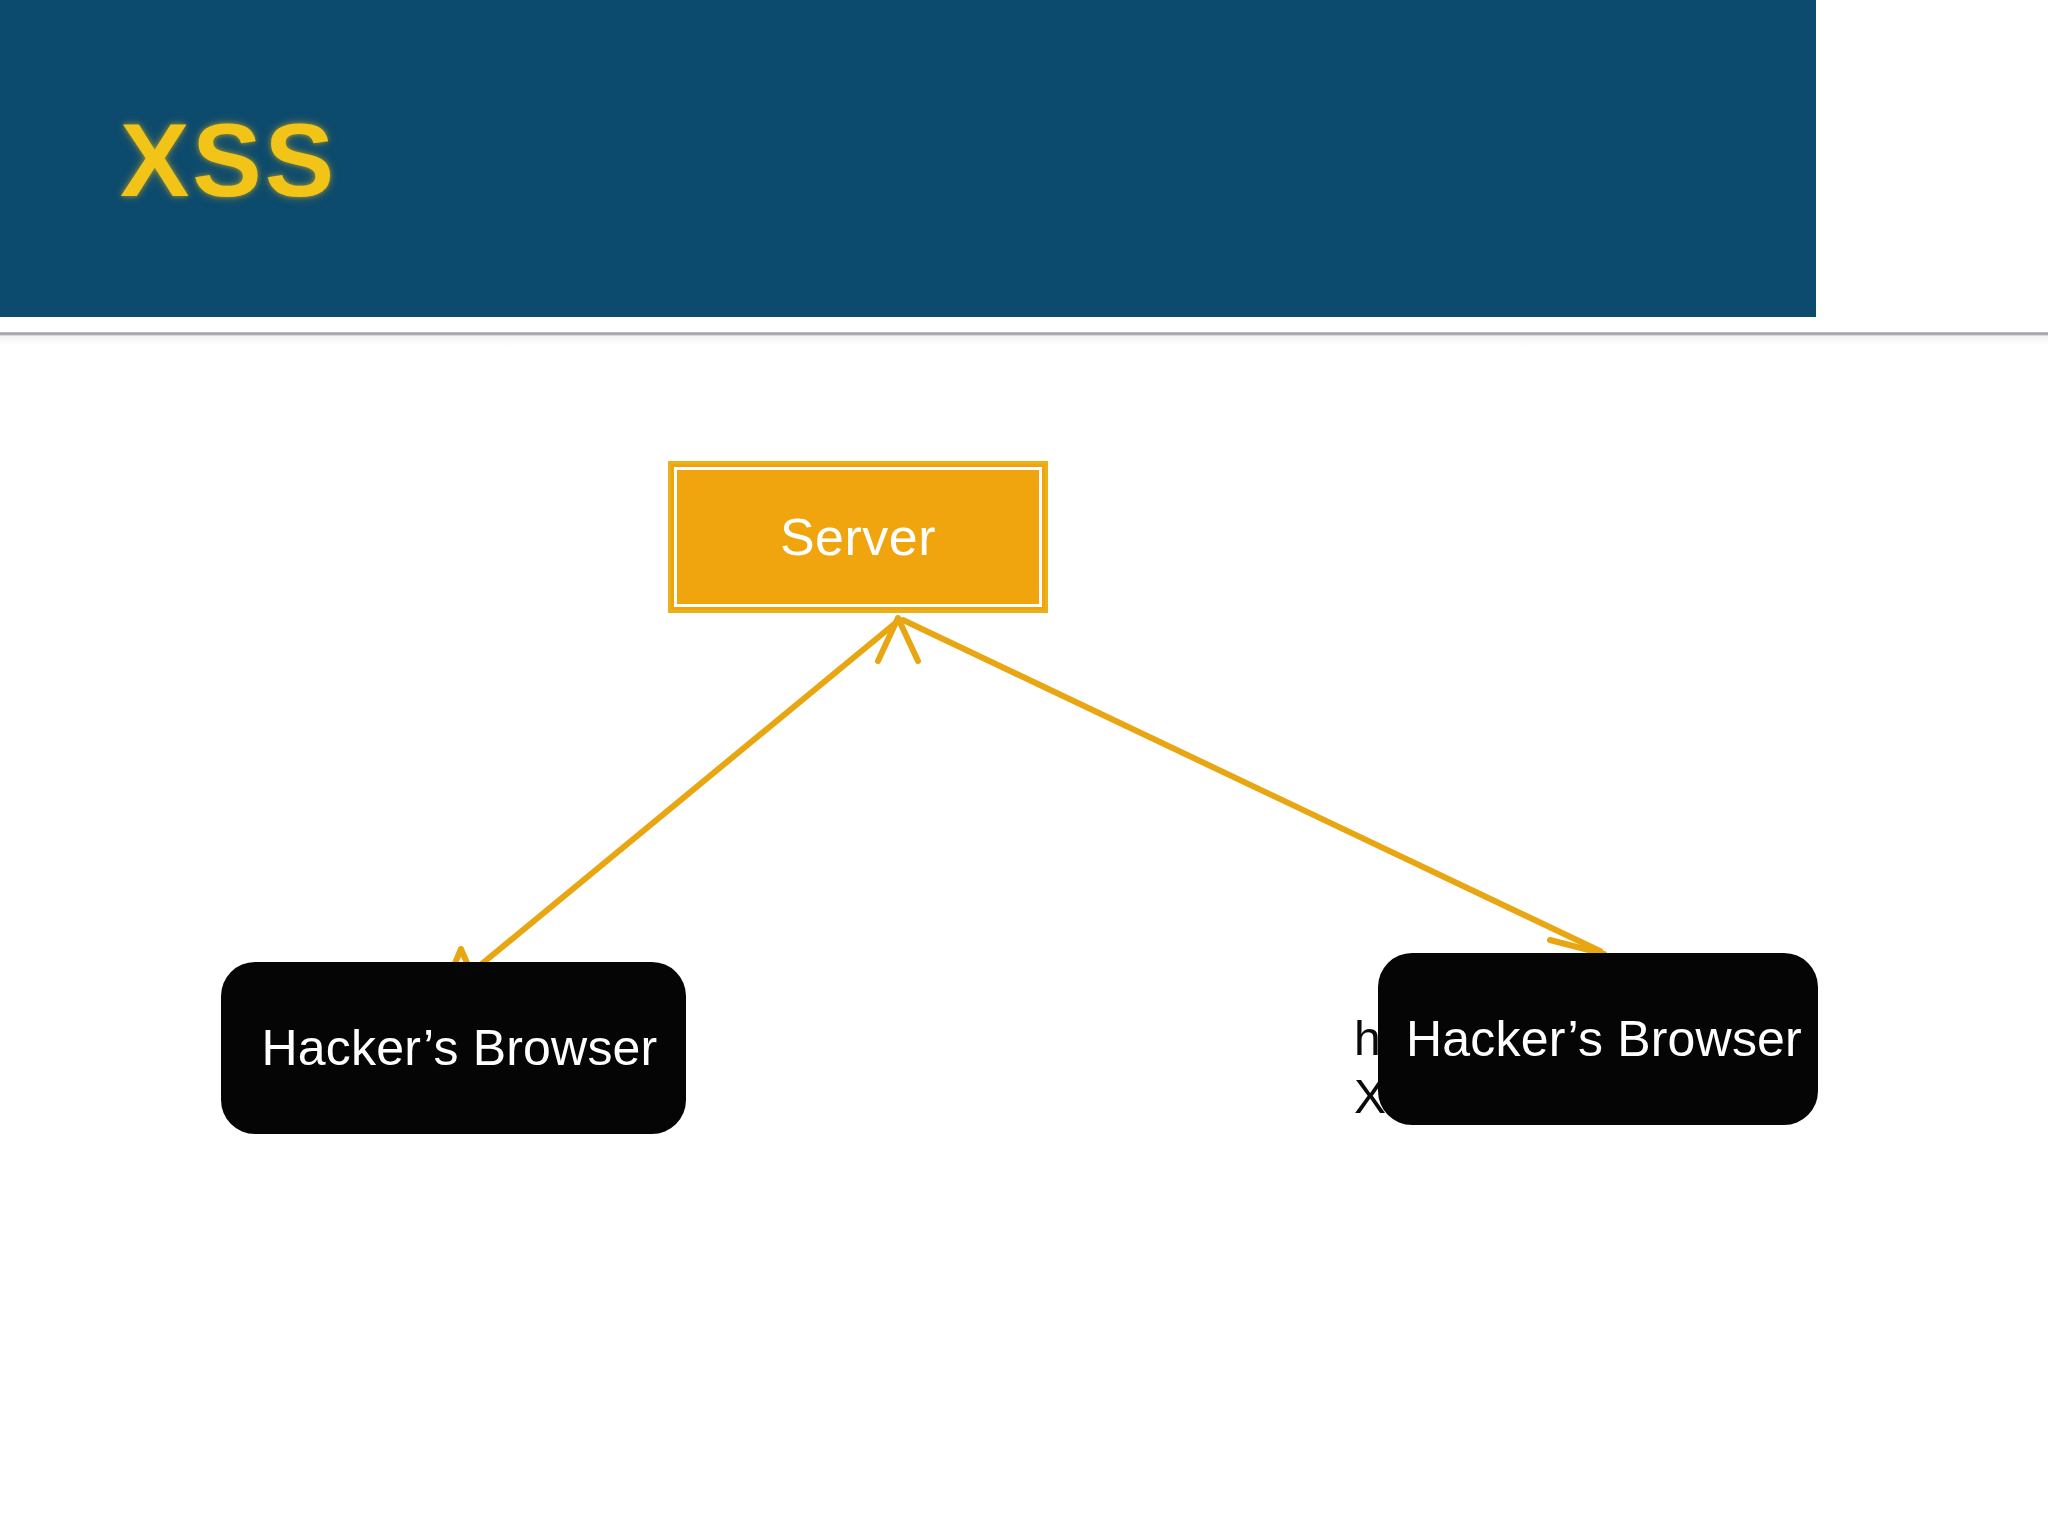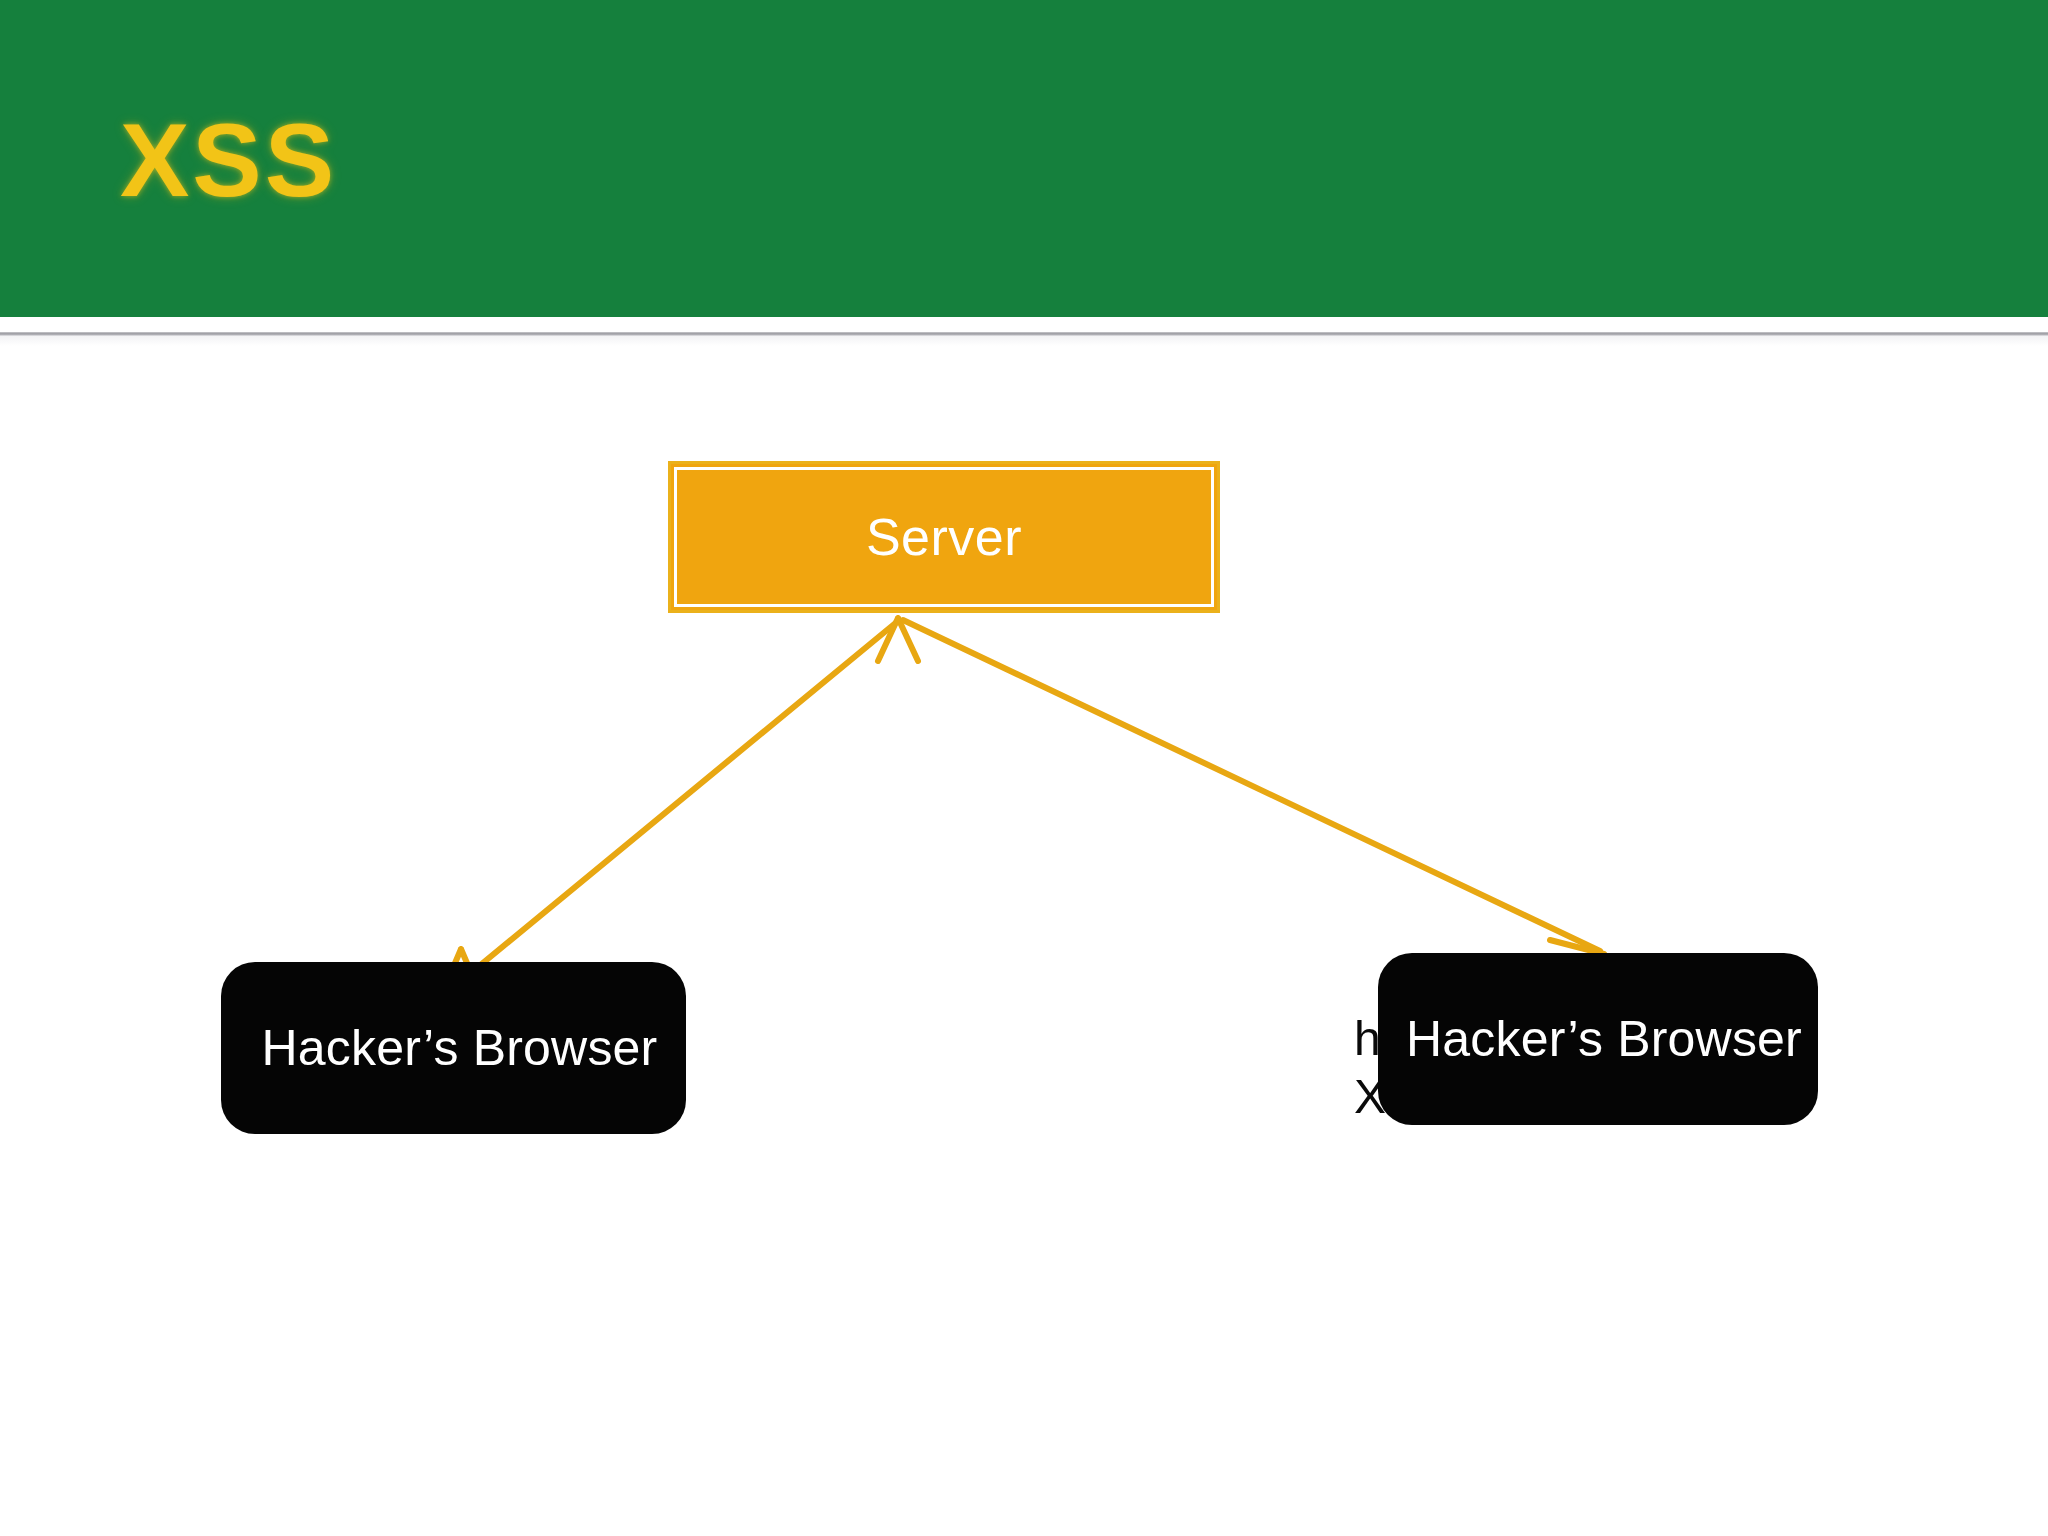--- a/index.html
+++ b/index.html
@@ -21,23 +21,23 @@
     position: absolute;
     inset: 0;
     background: #FFFFFF;
   }
 
   
   .header-band {
     position: absolute;
     left: 0;
     top: 0;
-    width: 2048px;
+    width: 1816px;
     height: 317px;
-    background: #15803d;
+    background: #0c4a6e;
   }
   .slide-title {
     position: absolute;
     left: 120px;
     top: 108px;
     font-family: "Liberation Sans", sans-serif;
     font-weight: bold;
     font-size: 104px;
     letter-spacing: 3px;
     line-height: 1;
@@ -89,21 +89,21 @@
     width: 2048px;
     height: 1190px;
     pointer-events: none;
   }
 
   
   .node-server {
     position: absolute;
     left: 668px;
     top: 115px;
-    width: 552px;
+    width: 380px;
     height: 152px;
     box-sizing: border-box;
     background: #F0A50F;
     border: 3px solid #EBB11B;
     outline: 3px solid #FFFFFF;
     outline-offset: -9px;
     display: flex;
     align-items: center;
     justify-content: center;
   }

